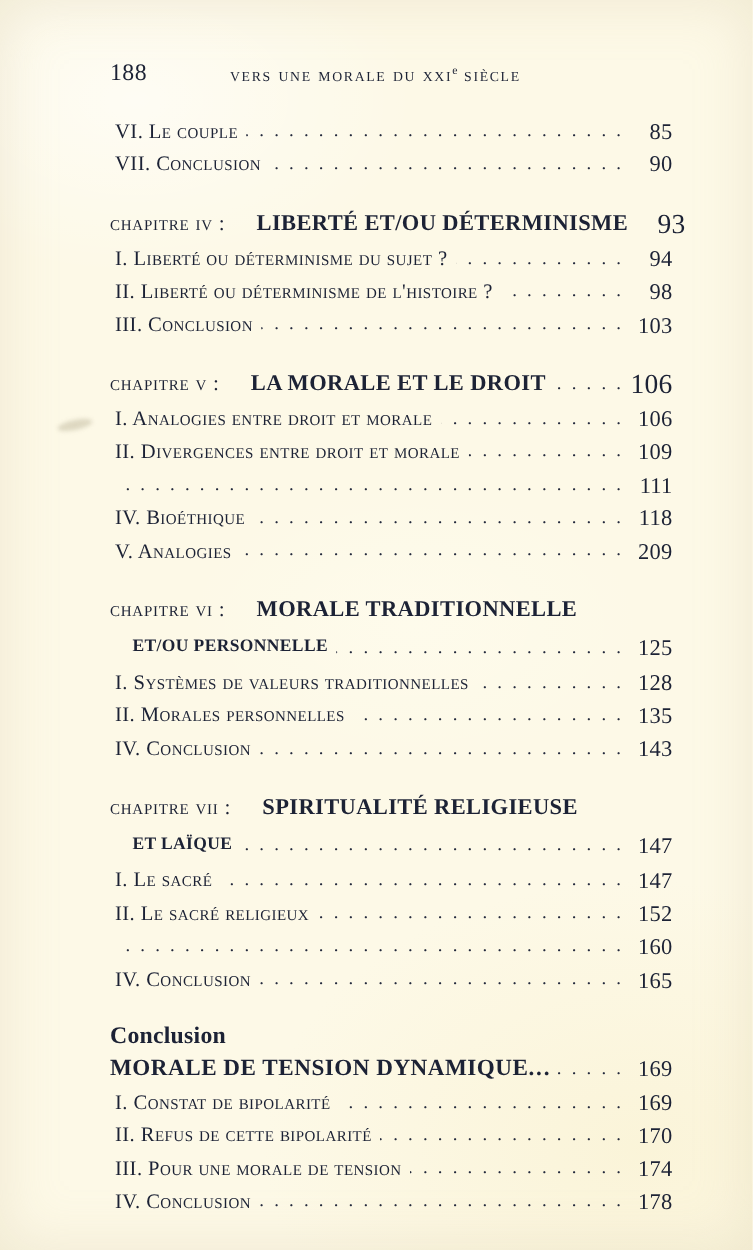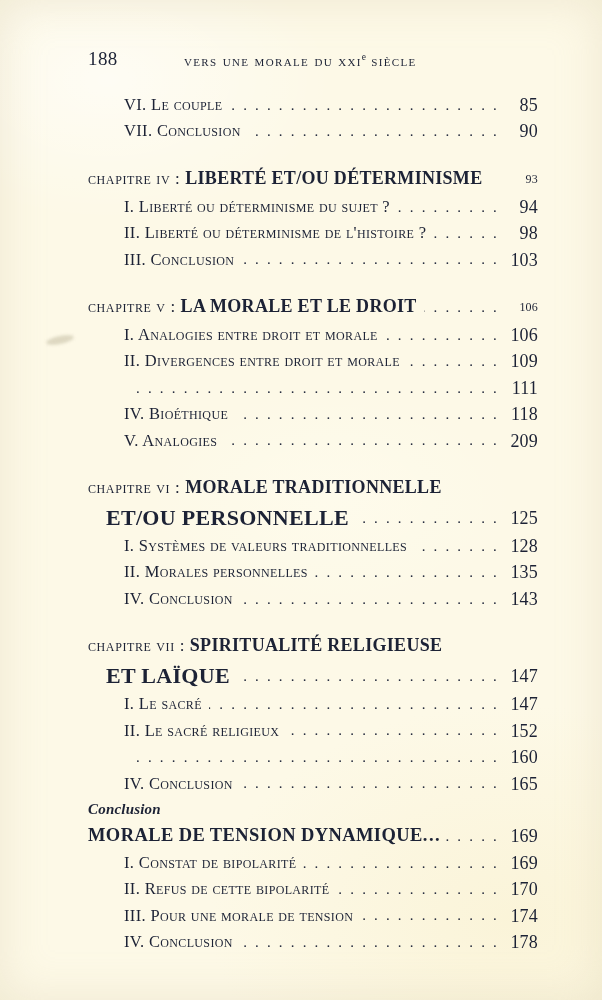--- a/index.html
+++ b/index.html
@@ -122,21 +122,21 @@
     flex: 0 0 auto;
     width: 34px;
     text-align: right;
     font-size: 18px;
     letter-spacing: 0.2px;
   }
   .nodots .leader::before { content: ""; }
 
   
   .sub {
-    margin-left: 36px;
+    margin-left: 4px;
     font-size: 16.5px;
     line-height: 26.4px;
   }
   .sub .label {
     font-variant: small-caps;
     letter-spacing: 0.35px;
   }
   .sub .pageno { font-size: 18px; }
 
   
@@ -148,47 +148,47 @@
   .chap .chaplabel {
     font-variant: small-caps;
     text-transform: lowercase;
     letter-spacing: 0.6px;
     font-size: 17px;
   }
   .chap .title {
     font-weight: bold;
     font-size: 18px;
     letter-spacing: 0.3px;
-    margin-left: 0;
+    margin-left: 20px;
     text-align: center;
   }
-  .chap .pageno { font-size: 12px; }
+  .chap .pageno { font-size: 22px; }
 
   .chap-cont {
     font-size: 17px;
     line-height: 30px;
     margin-left: 18px;
   }
   .chap-cont .title {
     font-weight: bold;
-    font-size: 22px;
+    font-size: 14px;
     letter-spacing: 0.3px;
   }
   .chap-cont .pageno { font-size: 18px; }
 
   .group { margin-bottom: 0; }
   .group-top { margin-top: 18px; }
 
   
   .concl-kicker {
-    font-style: italic;
-    font-weight: bold;
-    font-size: 15px;
+    font-weight: bold;
+    font-size: 19px;
     line-height: 24px;
     letter-spacing: 0.2px;
+    margin-top: 20px;
   }
   .concl-main {
     font-size: 17px;
     line-height: 28px;
     font-family: Liberation Serif, serif;
   }
   .concl-main .title {
     font-weight: bold;
     font-size: 18.5px;
     letter-spacing: 0.4px;

